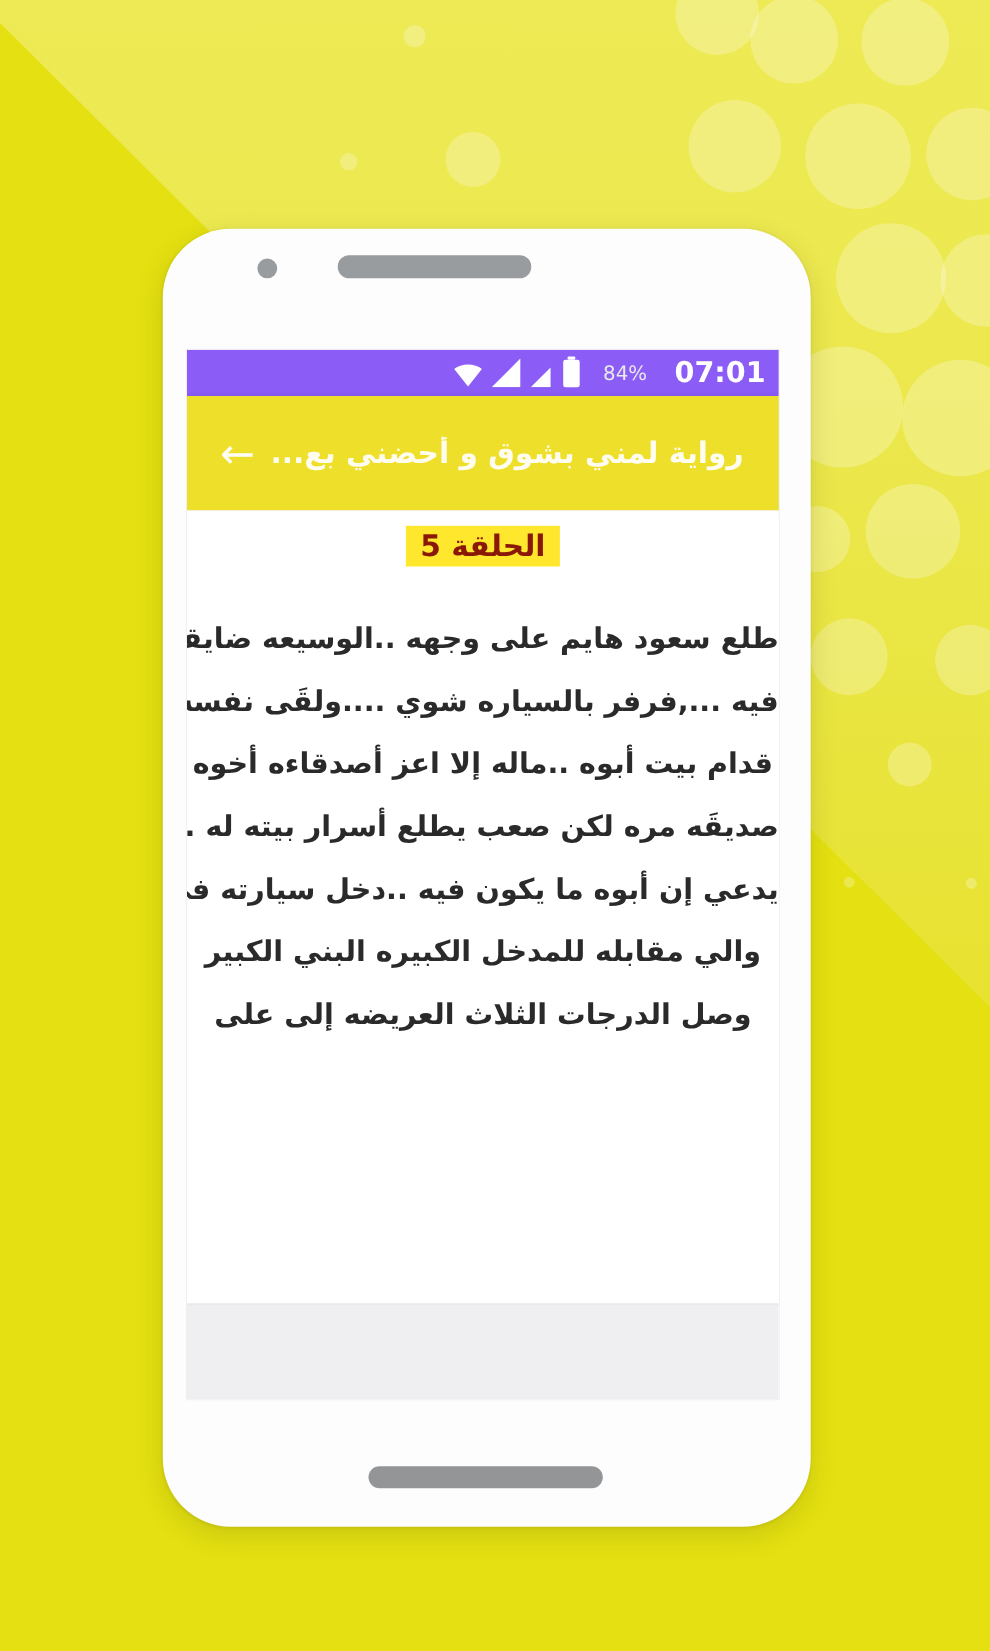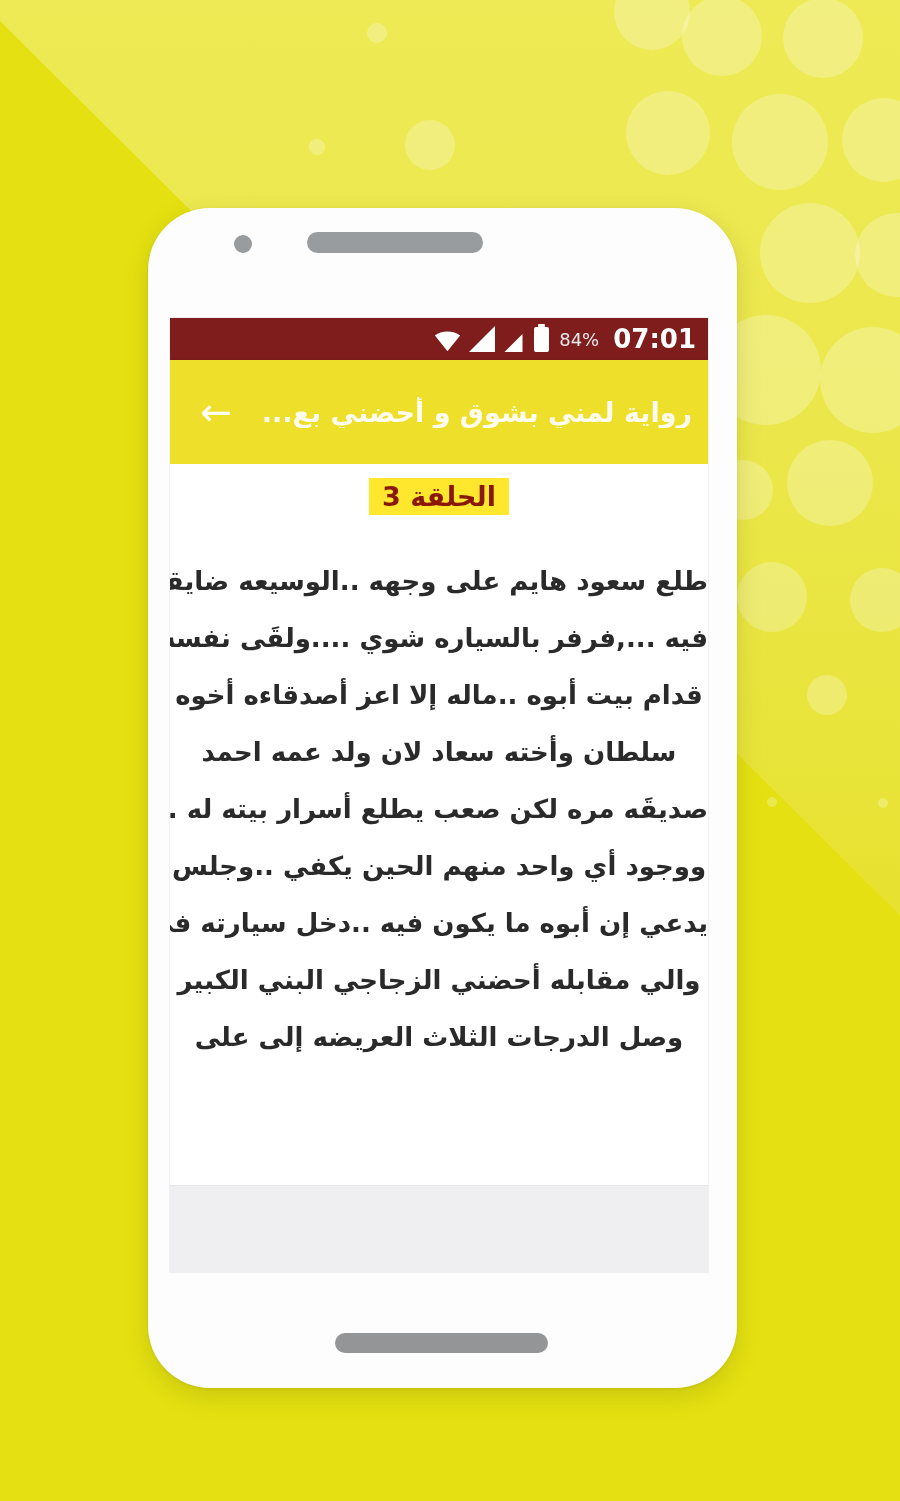--- a/index.html
+++ b/index.html
@@ -24,41 +24,41 @@
   }
   .camera-dot{position:absolute;left:86px;top:27px;width:18px;height:18px;border-radius:50%;background:#989c9f;}
   .speaker-bar{position:absolute;left:159px;top:24px;width:176px;height:21px;border-radius:11px;background:#989c9f;}
   .home-bar{position:absolute;left:187px;top:1125px;width:213px;height:20px;border-radius:10px;background:#939597;}
   .screen{
     position:absolute;left:22px;top:110px;width:538px;height:954px;
     background:#ffffff;overflow:hidden;box-shadow:0 0 0 1px rgba(0,0,0,0.05);
   }
   
   .status-bar{
-    height:42px;background:#7f1d1d;display:flex;align-items:center;
-    justify-content:flex-end;gap:10px;padding-right:12px;box-sizing:border-box;
+    height:42px;background:#8b5cf6;display:flex;align-items:center;
+    justify-content:flex-end;gap:21px;padding-right:12px;box-sizing:border-box;
   }
   .sb-icons{display:flex;align-items:flex-end;gap:6px;}
   .wifi-icon svg,.sig-icon svg{display:block;}
   .battery-icon{position:relative;width:15px;height:25px;background:#ffffff;border-radius:2px;margin-left:4px;}
   .battery-icon::before{content:"";position:absolute;top:-3px;left:4px;width:7px;height:3px;background:#ffffff;border-radius:1px;}
   .sb-percent{color:#e9e9e9;font-size:18px;letter-spacing:0;}
   .sb-time{color:#ffffff;font-size:26px;font-weight:bold;margin-left:4px;}
   
   .app-bar{
     height:104px;background:#eedf2b;display:flex;align-items:center;
     padding:0 16px;box-sizing:border-box;position:relative;
     box-shadow:0 2px 5px rgba(0,0,0,0.22);
   }
   .back-arrow{
     color:#fffef5;font-size:38px;line-height:1;margin-left:14px;
     cursor:pointer;user-select:none;
   }
   .app-title{
-    flex:1;direction:rtl;text-align:right;color:#fffdf0;
+    flex:1;direction:rtl;text-align:left;color:#fffdf0;
     font-size:27px;font-weight:bold;padding-left:14px;
     white-space:nowrap;overflow:hidden;
   }
   
   .content{
     position:relative;height:808px;background:#ffffff;text-align:center;overflow:hidden;
   }
   .episode-badge{
     display:inline-block;margin-top:14px;padding:3px 13px;
     background:#ffe72e;color:#8a1806;font-size:27px;font-weight:bold;direction:rtl;
@@ -132,30 +132,28 @@
         <span class="sb-percent">84%</span>
         <span class="sb-time">07:01</span>
       </div>
 
       <div class="app-bar">
         <span class="back-arrow">←</span>
         <div class="app-title">رواية لمني بشوق و أحضني بع...</div>
       </div>
 
       <div class="content">
-        <span class="episode-badge">الحلقة 3</span>
+        <span class="episode-badge">الحلقة 5</span>
         <div class="story">
           <div class="story-line">طلع سعود هايم على وجهه ..الوسيعه ضايقه</div>
           <div class="story-line">فيه ...,فرفر بالسياره شوي ....ولقَى نفسه</div>
           <div class="story-line">قدام بيت أبوه ..ماله إلا اعز أصدقاءه أخوه</div>
-          <div class="story-line">سلطان وأخته سعاد لان ولد عمه احمد</div>
           <div class="story-line">صديقَه مره لكن صعب يطلع أسرار بيته له ..</div>
-          <div class="story-line">ووجود أي واحد منهم الحين يكفي ..وجلس</div>
           <div class="story-line">يدعي إن أبوه ما يكون فيه ..دخل سيارته في</div>
-          <div class="story-line">والي مقابله أحضني الزجاجي البني الكبير</div>
+          <div class="story-line">والي مقابله للمدخل الكبيره البني الكبير</div>
           <div class="story-line">وصل الدرجات الثلاث العريضه إلى على</div>
         </div>
         <div class="gray-strip"></div>
       </div>
 
     </div>
   </div>
 </div>
 
 </body></html>

